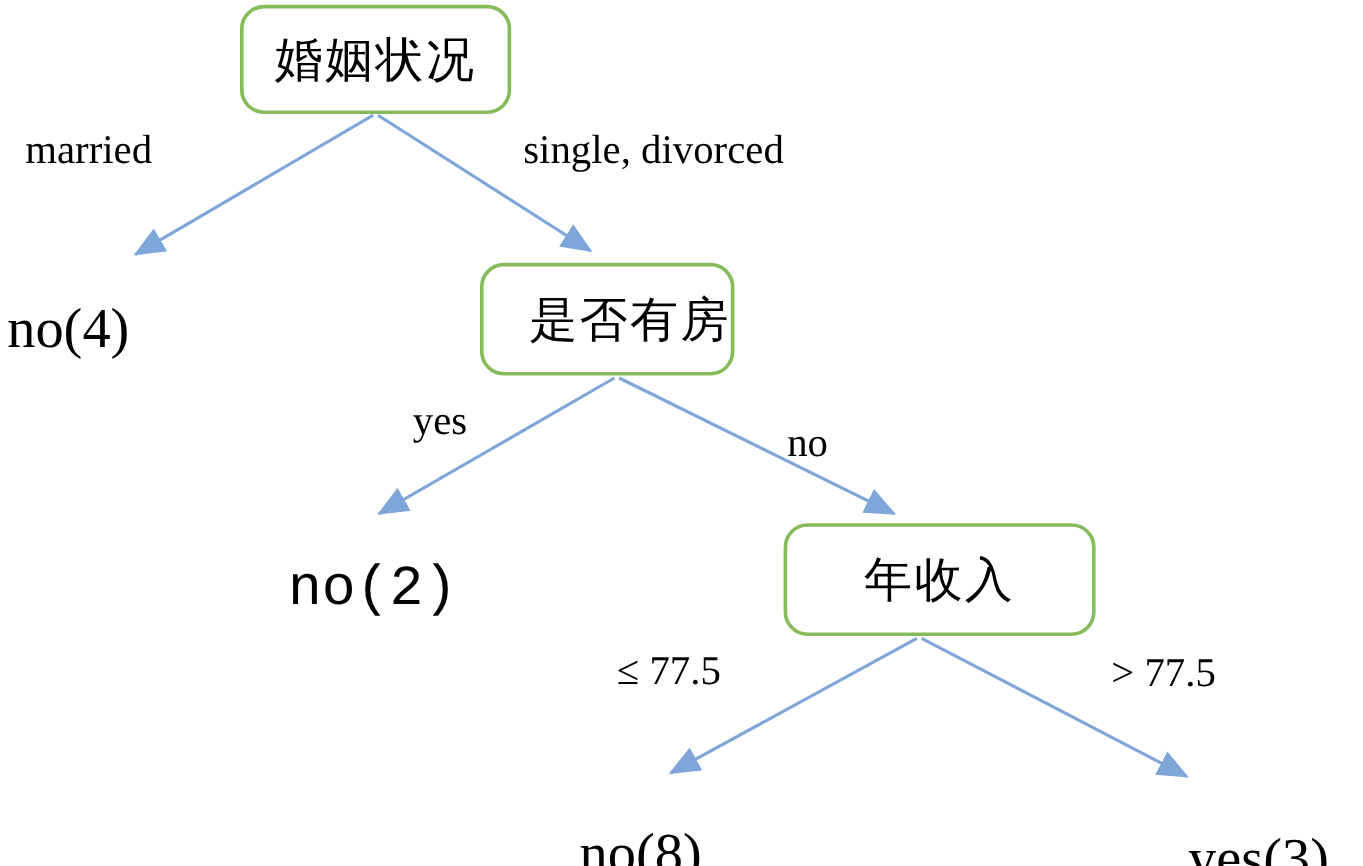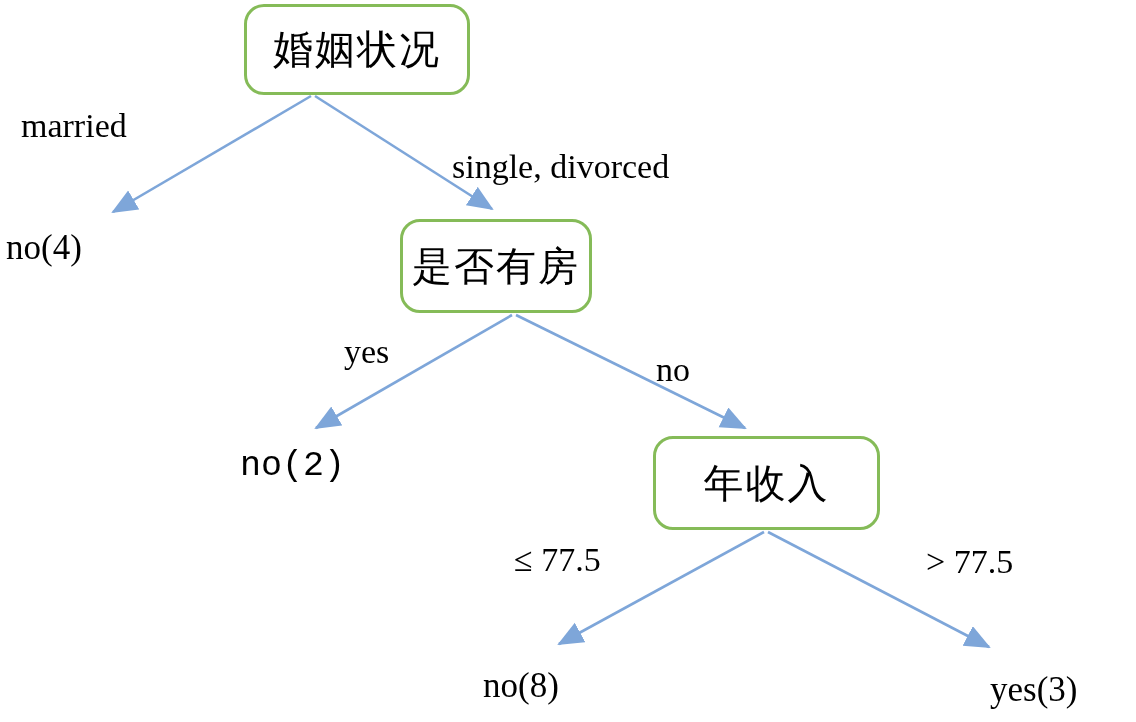--- a/index.html
+++ b/index.html
@@ -44,22 +44,23 @@
     font-size: 40px;
     letter-spacing: 2px;
   }
   .edge-label {
     position: absolute;
     font-size: 34px;
     white-space: nowrap;
   }
   .leaf-label {
     position: absolute;
-    font-size: 35px;
+    font-size: 47px;
     white-space: nowrap;
+    margin-top: 19px;
   }
 </style>
 </head>
 <body>
 
 <div id="canvas" style="--background: #ffffff; --text: #000000; --edge: #7ea6d9; --node-border: #85bb58; --node-fill: #ffffff;">
 
   <svg id="edges" viewBox="0 0 1136 722">
     <defs>
       <marker id="arrow" markerUnits="userSpaceOnUse" markerWidth="28" markerHeight="24" refX="24" refY="11" orient="auto">
@@ -67,35 +68,35 @@
       </marker>
     </defs>
     <line class="edge-line" x1="311" y1="96" x2="113" y2="212" marker-end="url(#arrow)"></line>
     <line class="edge-line" x1="315" y1="96" x2="492" y2="209" marker-end="url(#arrow)"></line>
     <line class="edge-line" x1="512" y1="315" x2="316" y2="428" marker-end="url(#arrow)"></line>
     <line class="edge-line" x1="516" y1="315" x2="745" y2="428" marker-end="url(#arrow)"></line>
     <line class="edge-line" x1="764" y1="532" x2="559" y2="644" marker-end="url(#arrow)"></line>
     <line class="edge-line" x1="768" y1="532" x2="989" y2="647" marker-end="url(#arrow)"></line>
   </svg>
 
-  <div class="tree-node" style="left:200px; top:4px; width:226px; height:91px;margin-left:44px;">
+  <div class="tree-node" style="left:200px; top:4px; width:226px; height:91px;">
     <span>婚姻状况</span>
   </div>
 
-  <div class="tree-node" style="left:400px; top:219px; width:192px; height:94px;">
+  <div class="tree-node" style="left:400px; top:219px; width:212px; height:94px;justify-content:flex-end;">
     <span>是否有房</span>
   </div>
 
-  <div class="tree-node" style="left:653px; top:436px; width:227px; height:94px;">
+  <div class="tree-node" style="left:653px; top:436px; width:260px; height:94px;">
     <span>年收入</span>
   </div>
 
   <div class="edge-label" style="left:21px; top:107px;">married</div>
 
-  <div class="edge-label" style="left:452px; top:107px;margin-top:41px;">single, divorced</div>
+  <div class="edge-label" style="left:436px; top:107px;">single, divorced</div>
 
   <div class="edge-label" style="left:344px; top:333px;">yes</div>
 
   <div class="edge-label" style="left:656px; top:331px;margin-top:20px;">no</div>
 
   <div class="edge-label" style="left:514px; top:541px;">≤ 77.5</div>
 
   <div class="edge-label" style="left:926px; top:543px;">&gt; 77.5</div>
 
   <div class="leaf-label" style="left:6px; top:228px;">no(4)</div>

